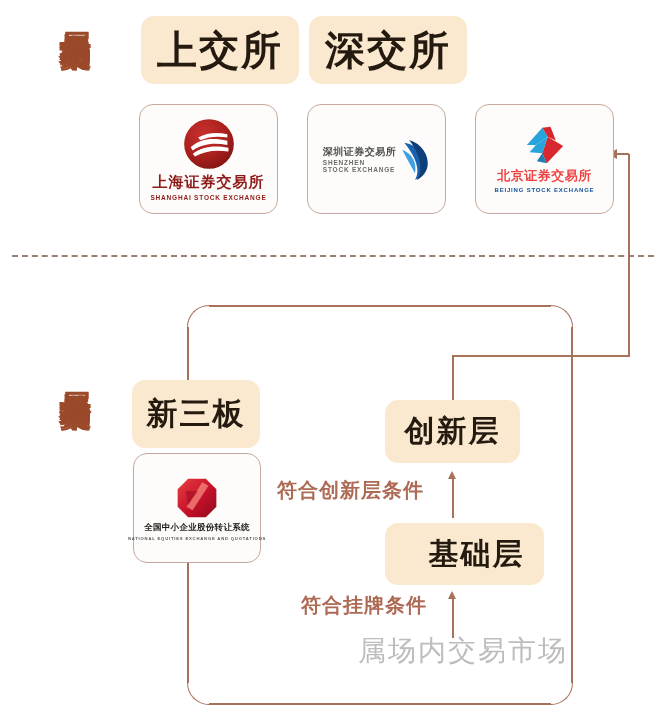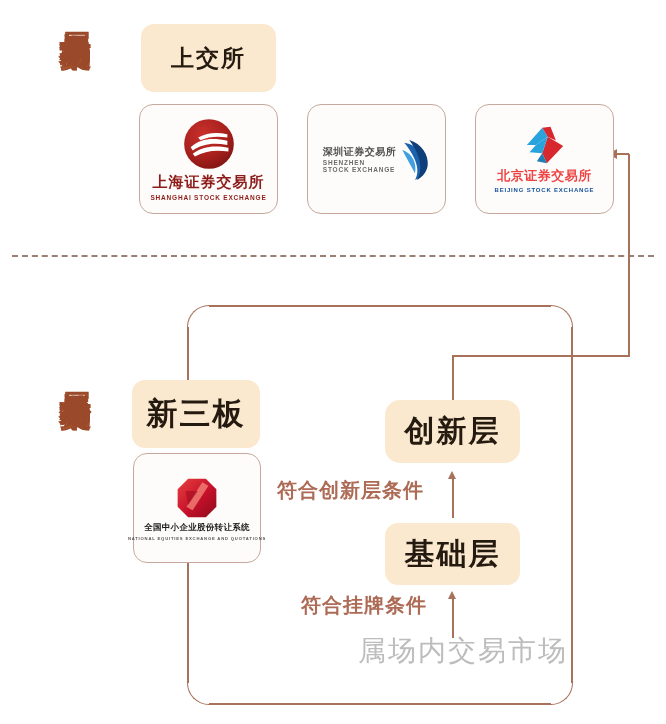--- a/index.html
+++ b/index.html
@@ -39,27 +39,27 @@
     background:#fbe9cf;
     border-radius:13px;
     display:flex;
     align-items:center;
     justify-content:center;
     color:#241a10;
     font-weight:700;
     letter-spacing:2px;
     z-index:4;
   }
-  .pill-top{ width:135px; height:68px; font-size:23px; top:24px; }
+  .pill-top{ width:158px; height:68px; font-size:40px; top:16px; }
   #pill-sse{ left:141px; }
   #pill-szse{ left:309px; }
   #pill-bse{ left:477px; }
   #pill-neeq{ left:124px; top:380px; width:128px; height:68px; font-size:31px;margin-left:8px; }
-  #pill-innovation{ left:385px; top:400px; width:135px; height:63px; font-size:30px;border-radius:15px; }
-  #pill-base{ left:385px; top:523px; width:135px; height:62px; font-size:30px; }
+  #pill-innovation{ left:385px; top:400px; width:135px; height:63px; font-size:30px; }
+  #pill-base{ left:385px; top:523px; width:135px; height:62px; font-size:30px;padding-left:24px; }
 
   
   .logo-card{
     position:absolute;
     background:#fdfcfa;
     border:1.5px solid #c6a99c;
     border-radius:14px;
     display:flex;
     align-items:center;
     justify-content:center;
@@ -212,20 +212,21 @@
   <div class="arrow-left" style="left:608px;top:149px;"></div>
 
   <div class="ln ln-v" style="left:452px;top:478px;height:40px;"></div>
   <div class="arrow-up" style="left:448px;top:471px;"></div>
 
   <div class="ln ln-v" style="left:452px;top:598px;height:40px;"></div>
   <div class="arrow-up" style="left:448px;top:591px;"></div>
 
   <div class="pill pill-top" id="pill-sse">上交所</div>
 
+  <div class="pill pill-top" id="pill-szse">深交所</div>
 
 
   <div class="logo-card logo-card-top" id="card-sse">
     <div class="logo-inner">
       <svg id="sse-mark" viewBox="0 0 100 100">
         <defs>
           <radialGradient id="sseGrad" cx="38%" cy="30%" r="78%">
             <stop offset="0%" stop-color="#c9302c"></stop>
             <stop offset="60%" stop-color="#a8201d"></stop>
             <stop offset="100%" stop-color="#7d1412"></stop>

